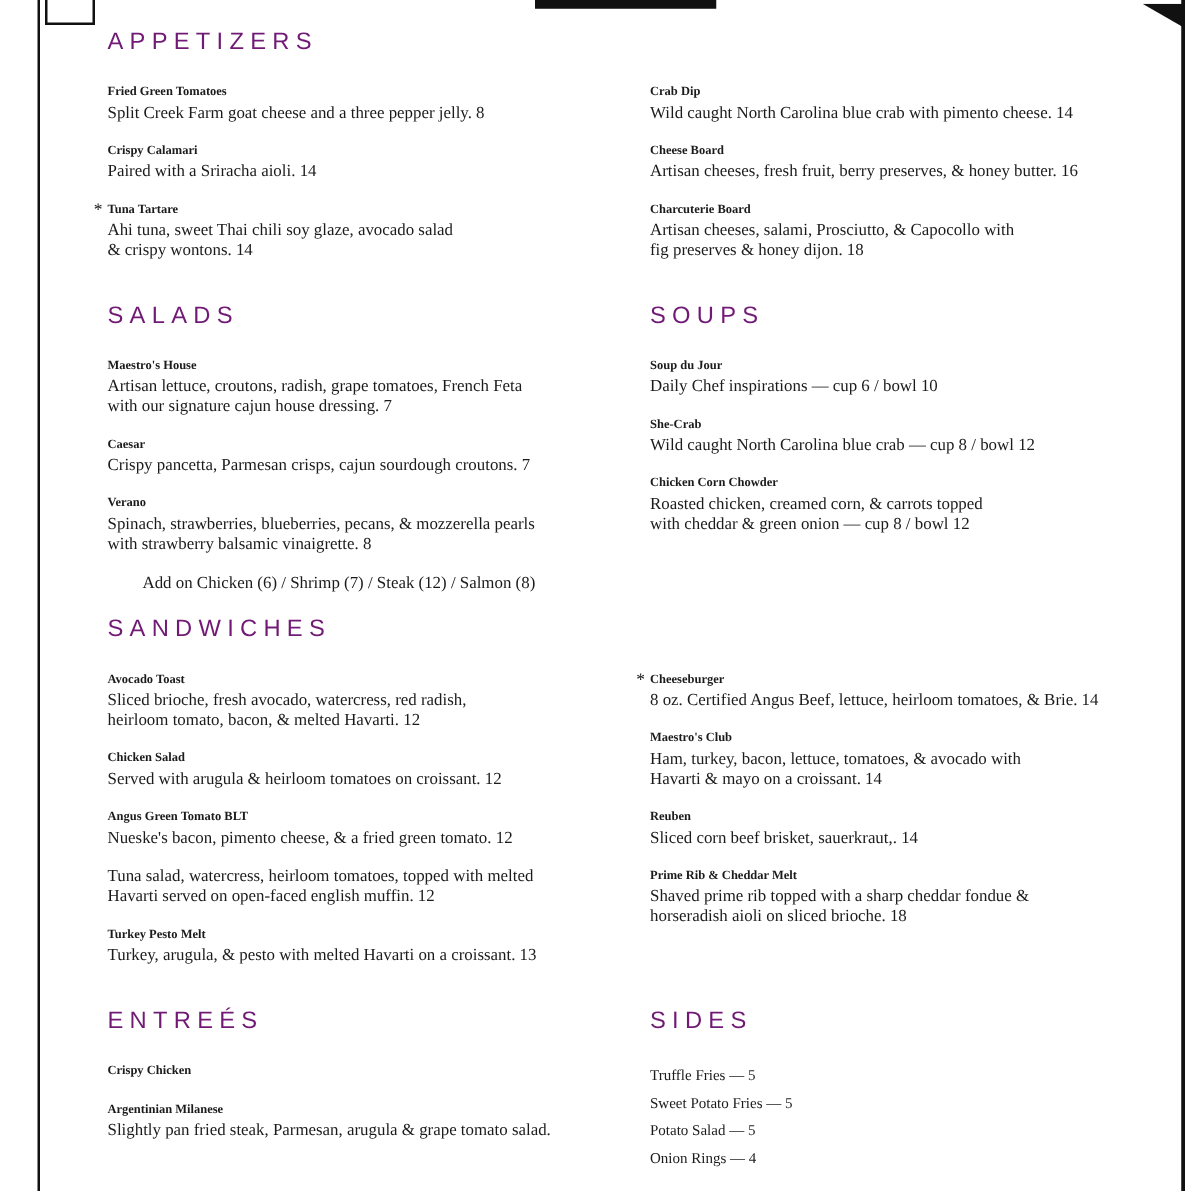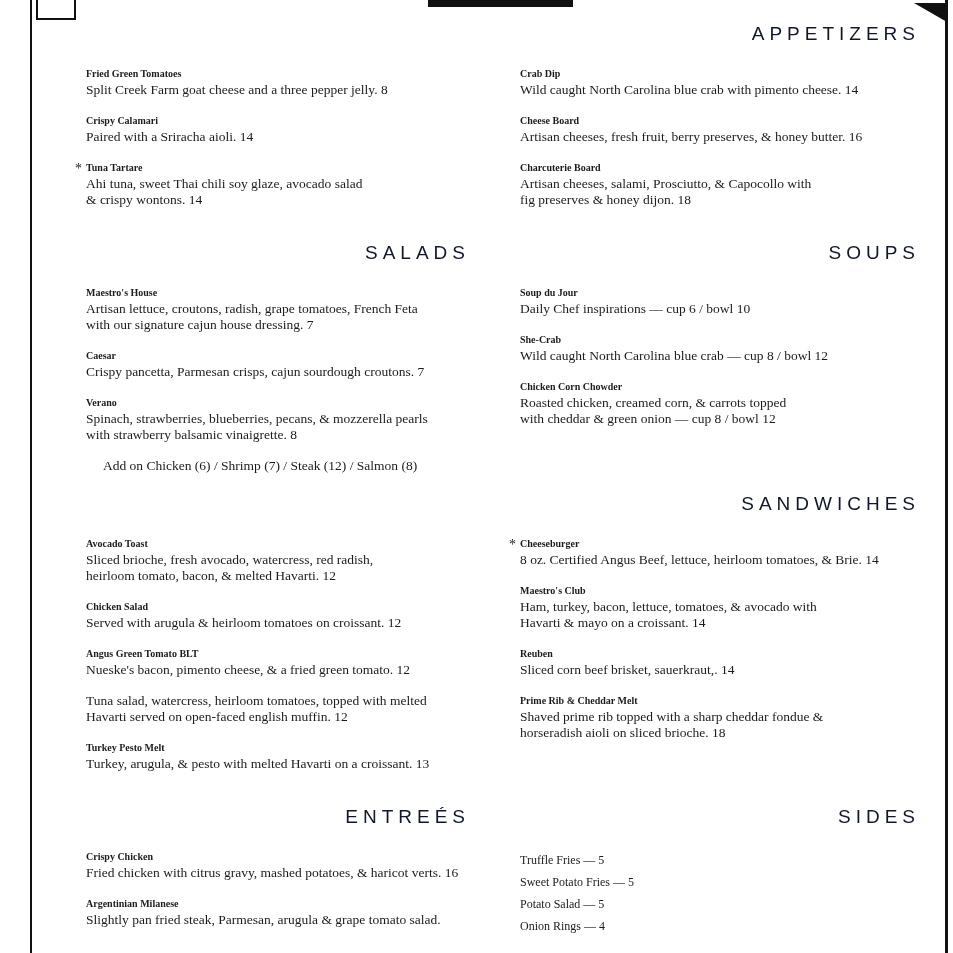--- a/index.html
+++ b/index.html
@@ -32,22 +32,22 @@
     position: absolute; left: 86px; top: 22px;
     width: 834px;
   }
   .section { margin-bottom: 18px; }
   .heading {
     font-family: "Liberation Sans", sans-serif;
     font-weight: 400;
     font-size: 19px;
     line-height: 24px;
     letter-spacing: 5px;
-    color: #0f172a;
-    text-align: right;
+    color: #701a75;
+    text-align: left;
     margin-bottom: 20px;
   }
   .row { display: grid; grid-template-columns: 434px 400px; }
   .col { position: relative; }
   .col:first-child .col-heading { padding-right: 50px; }
   .item { position: relative; margin-bottom: 15px; }
   .item-name {
     font-weight: bold;
     font-size: 10px;
     line-height: 16px;
@@ -56,21 +56,21 @@
     font-size: 13.5px;
     line-height: 16px;
   }
   .star {
     position: absolute;
     left: -11px; top: 1px;
     font-size: 14px;
     font-weight: normal;
   }
   .addon-note {
-    margin-left: 17px;
+    margin-left: 28px;
     margin-top: 8px;
     font-size: 13.5px;
     line-height: 16px;
   }
   .plain-line {
     font-size: 12px;
     line-height: 22px;
   }
 </style>
 </head>
@@ -207,21 +207,20 @@
             </div>
           </div>
         </div>
       </div>
       <div class="section">
         <div class="row">
           <div class="col">
             <div class="heading col-heading">ENTREÉS</div>
             <div class="item">
               <div class="item-name">Crispy Chicken</div>
-              <div class="item-desc">Fried chicken with citrus gravy, mashed potatoes, &amp; haricot verts. 16</div>
             </div>
             <div class="item">
               <div class="item-name">Argentinian Milanese</div>
               <div class="item-desc">Slightly pan fried steak, Parmesan, arugula &amp; grape tomato salad.</div>
             </div>
           </div>
           <div class="col">
             <div class="heading col-heading">SIDES</div>
             <div class="plain-line">Truffle Fries — 5</div>
             <div class="plain-line">Sweet Potato Fries — 5</div>

